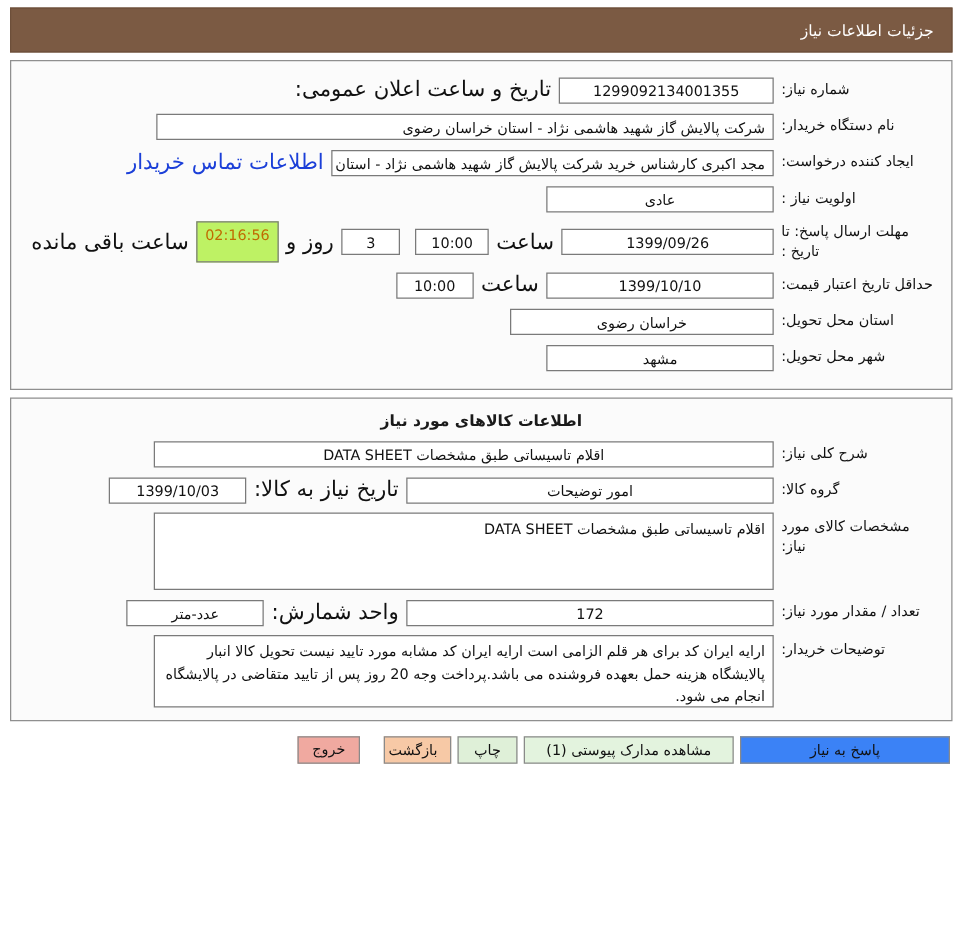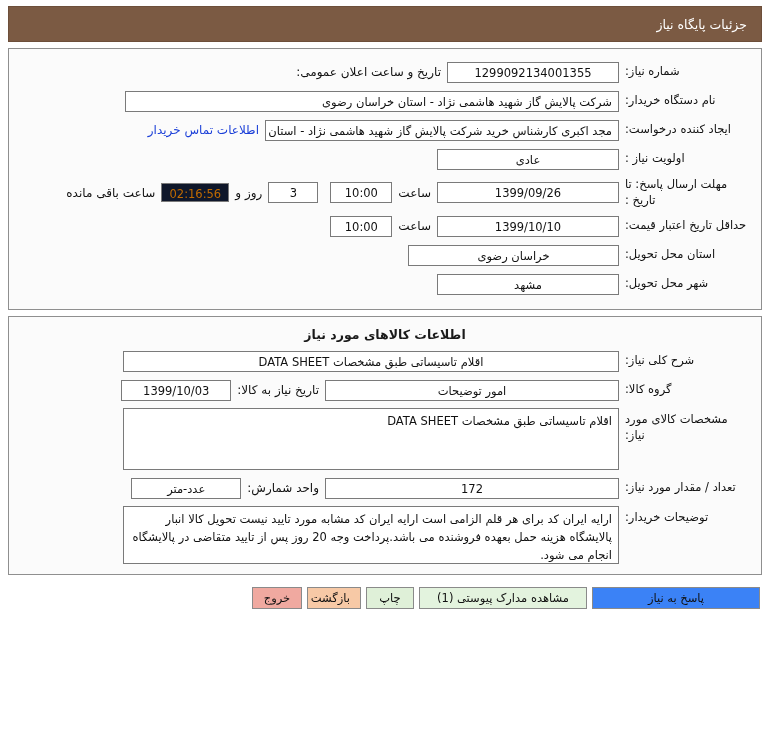--- a/index.html
+++ b/index.html
@@ -79,30 +79,30 @@
     color: #111;
     padding: 0 6px;
     box-sizing: border-box;
     text-align: center;
     white-space: nowrap;
     overflow: hidden;
   }
   .fld.right { text-align: right; }
   .spacer { flex: 1 1 auto; }
   .inline-lbl {
-    font-size: 12px;
+    font-size: 17px;
     color: #111;
     padding: 0 6px;
     white-space: nowrap;
   }
   .timer {
     border: 1px solid #7a7a7a;
-    background: #0f172a;
+    background: #bef264;
     color: #c06a00;
-    height: 19px;
+    height: 33px;
     line-height: 21px;
     font-size: 11.5px;
     padding: 0 6px;
     box-sizing: border-box;
     text-align: center;
     width: 68px;
   }
   .box-area {
     border: 1px solid #7a7a7a;
     background: #ffffff;
@@ -132,21 +132,21 @@
     padding: 0 10px;
     box-sizing: border-box;
     text-align: center;
     cursor: pointer;
     color: #111;
     white-space: nowrap;
   }
   .btn.green-l { background: #3b82f6; }
   .btn.green-m { background: #e3f3de; }
   .btn.green-s { background: #dff0d8; }
-  .btn.orange  { background: #f7c9a6; }
+  .btn.orange  { background: #f7c9a6; margin-left: 14px; }
   .btn.red     { background: #f0a9a0; font-family: Liberation Serif, serif; }
   
   .wm {
     position: absolute;
     left: 0; top: 0;
     width: 770px; height: 745px;
     pointer-events: none;
     z-index: 1;
     opacity: 0.30;
   }
@@ -185,21 +185,21 @@
   <div class="wm-n">1</div>
   <div class="wm-text wm1">Sale.com</div>
   <div class="wm-text wm2">ParsNamad</div>
   <div class="wm-text wm3">مرکز فراوری اطلاعات رسانی مناقصات و مزایده ها</div>
   <div class="wm-text wm4">پایگاه اطلاع رسانی مناقصات</div>
 </div>
 
 <div class="page">
 
   <div class="titlebar">
-    <span>جزئیات پایگاه نیاز</span>
+    <span>جزئیات اطلاعات نیاز</span>
   </div>
 
   <div class="panel top">
 
     <div class="row">
       <div class="lbl lbl-w">شماره نیاز:</div>
       <div class="fld" style="width:172px">1299092134001355</div>
       <div class="inline-lbl">تاریخ و ساعت اعلان عمومی:</div>
       <div class="spacer"></div>
     </div>

